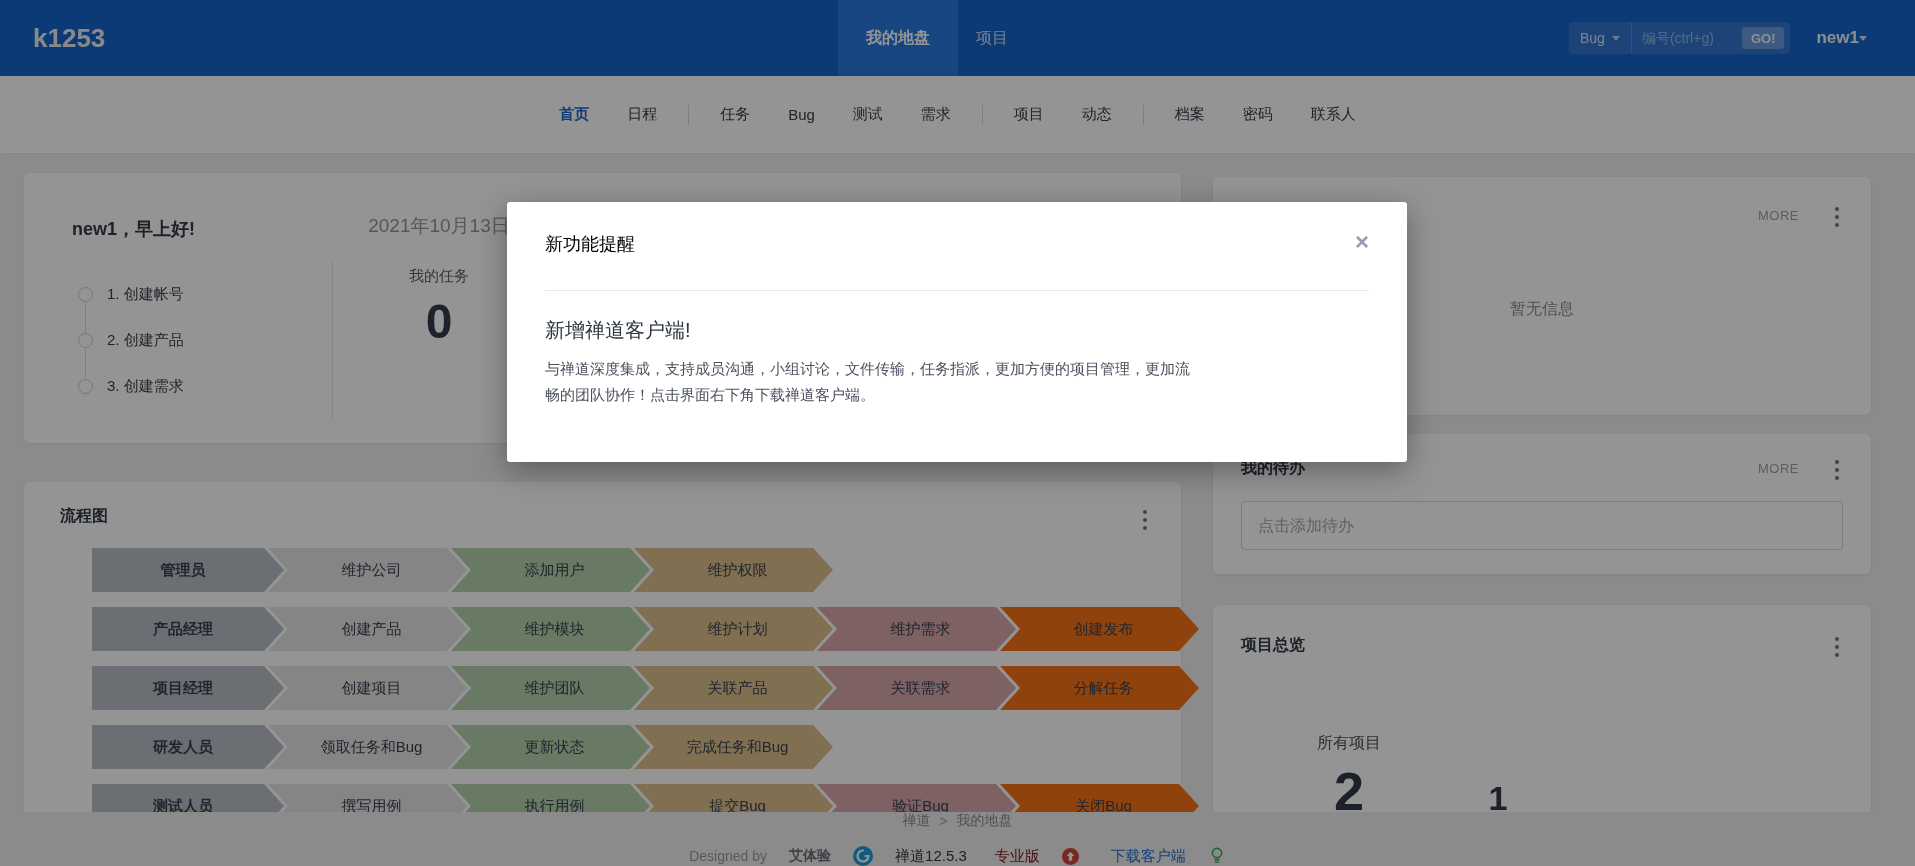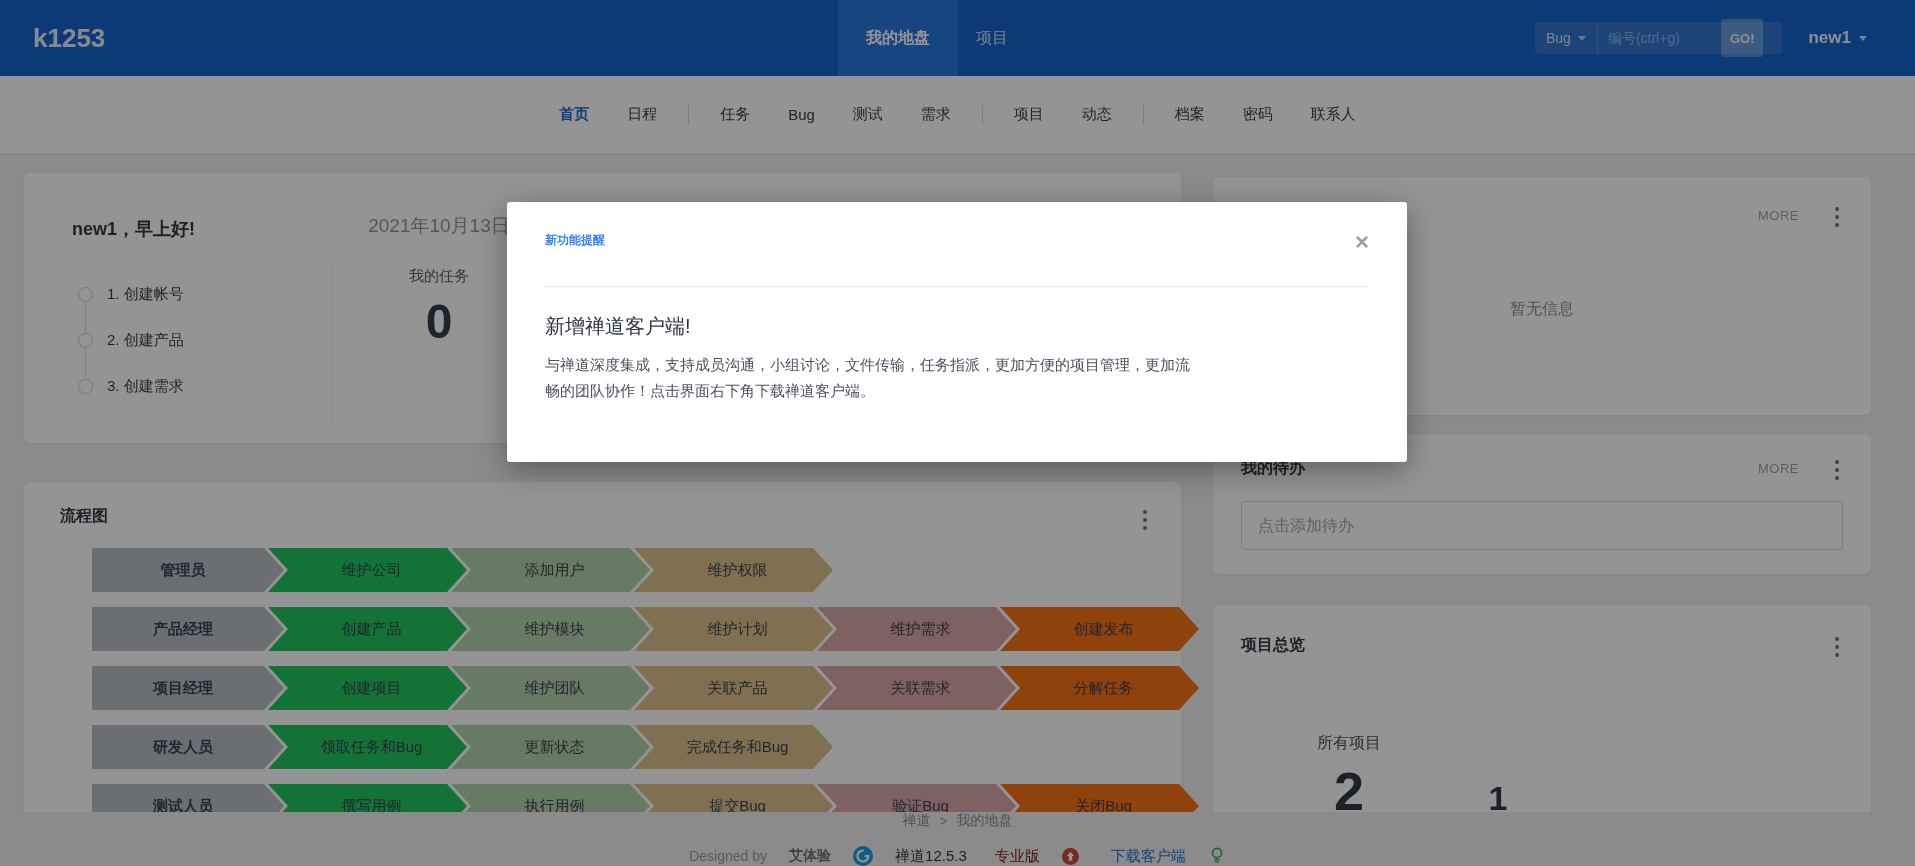--- a/index.html
+++ b/index.html
@@ -13,22 +13,22 @@
   .main-tabs { position:absolute; left:838px; top:0; height:76px; display:flex; }
   .main-tab { line-height:76px; padding:0 28px; font-size:16px; color:rgba(255,255,255,.78); cursor:pointer; }
   .main-tab.active { background:#2878e0; color:#fff; font-weight:700; }
   .main-tab:not(.active){ padding:0 18px; }
   .nav-right { position:absolute; right:48px; top:0; height:76px; display:flex; align-items:center; gap:26px; }
   .searchbox { display:flex; align-items:center; height:32px; background:rgba(255,255,255,.12); border-radius:4px; }
   .search-type { display:flex; align-items:center; gap:7px; padding:0 11px; height:100%; background:transparent; border:none; border-right:1px solid rgba(255,255,255,.18); color:rgba(255,255,255,.8); font-size:14px; cursor:pointer; font-family:inherit; }
   .caret { width:0; height:0; border-left:4px solid transparent; border-right:4px solid transparent; border-top:5px solid rgba(255,255,255,.65); display:inline-block; }
   .searchbox input { width:104px; height:100%; background:transparent; border:none; outline:none; padding:0 10px; font-size:14px; color:#fff; font-family:inherit; }
   .searchbox input::placeholder { color:rgba(255,255,255,.45); }
-  .go-btn { margin:0 19px; height:38px; padding:0 9px; border:none; border-radius:3px; background:rgba(255,255,255,.28); color:#f2f5fa; font-size:13px; font-weight:700; cursor:pointer; font-family:inherit; }
-  .user-menu { display:flex; align-items:center; gap:8px; color:#f2f4f8; font-size:17px; font-weight:600; cursor:pointer; }
+  .go-btn { margin:0 6px; height:22px; padding:0 9px; border:none; border-radius:3px; background:rgba(255,255,255,.28); color:#f2f5fa; font-size:13px; font-weight:700; cursor:pointer; font-family:inherit; }
+  .user-menu { display:flex; align-items:center; color:#f2f4f8; font-size:17px; font-weight:600; cursor:pointer; }
   .user-menu .caret { border-top-color:rgba(255,255,255,.8); }
 
   
   .subnav { position:absolute; left:0; top:76px; width:100%; height:77px; background:#fff; display:flex; align-items:center; justify-content:center; z-index:9; box-shadow:0 1px 2px rgba(0,0,0,.05); }
   .subnav-item { padding:0 19px; font-size:15px; color:#37404c; cursor:pointer; }
   .subnav-item.active { color:#2166cc; font-weight:700; }
   .subnav-sep { width:1px; height:20px; background:#d9d9d9; margin:0 12px; }
 
   
   .card { position:absolute; background:#fff; border-radius:6px; box-shadow:0 1px 3px rgba(0,0,0,.06); }
@@ -53,21 +53,21 @@
 
   
   #flow-card { left:24px; top:482px; width:1157px; height:384px; }
   #flow-card .card-title { position:absolute; left:36px; top:24px; }
   #flow-card .kebab { right:30px; top:24px; }
   .flow-rows { position:absolute; left:20px; top:66px; }
   .flow-row { display:flex; height:44px; margin-bottom:15px;padding-left:48px; }
   .chev { height:44px; line-height:44px; text-align:center; font-size:15px; color:#3a4150; }
   .chev.role { width:192px; font-weight:700; clip-path:polygon(0 0, calc(100% - 20px) 0, 100% 50%, calc(100% - 20px) 100%, 0 100%); background:#b9bdc4; padding-right:10px; }
   .chev.step { width:199px; margin-left:-16px; cursor:pointer; padding-left:12px; padding-right:4px; clip-path:polygon(0 0, calc(100% - 20px) 0, 100% 50%, calc(100% - 20px) 100%, 0 100%, 20px 50%); }
-  .c1 { background:#22c55e; } .c2 { background:#b3d2ab; } .c3 { background:#dcc28c; }
+  .c1 { background:#e5e5e5; } .c2 { background:#b3d2ab; } .c3 { background:#dcc28c; }
   .c4 { background:#d8a7ab; } .c5 { background:#f97316; }
 
   
   #info-card { left:1213px; top:177px; width:658px; height:238px; }
   #info-card .more-link { right:72px; top:31px; }
   #info-card .kebab { right:28px; top:26px; }
   .empty-text { position:absolute; left:0; width:100%; top:122px; text-align:center; font-size:16px; color:#878d96; }
 
   #todo-card { left:1213px; top:434px; width:658px; height:140px; }
   #todo-card .card-title { position:absolute; left:28px; top:24px; }
@@ -95,21 +95,21 @@
   .vendor { color:#6a7077; font-weight:700; cursor:pointer; }
   .version { color:#343a42; font-size:15px; }
   .edition { color:#7f1d1d; font-size:15px; cursor:pointer; margin-left:6px; }
   .download { color:#2173d0; font-size:15px; cursor:pointer; margin-left:10px; }
   .foot-icon { display:inline-flex; vertical-align:middle; }
 
   
   .backdrop { position:absolute; inset:0; background:rgba(0,0,0,.42); z-index:90; }
   .modal { position:absolute; left:507px; top:202px; width:900px; min-height:260px; background:#fff; border-radius:3px; z-index:95; box-shadow:0 8px 30px rgba(0,0,0,.35); padding:0 38px 26px; }
   .modal-head { display:flex; justify-content:space-between; align-items:flex-start; padding-top:30px; }
-  .modal-title { font-size:12px; color:#3b82f6;font-weight:bold; }
+  .modal-title { font-size:18px; color:#000000; }
   .modal-close { font-size:24px; line-height:20px; font-weight:700; color:#969cab; cursor:pointer; background:none; border:none; font-family:inherit; }
   .modal-divider { border:none; border-top:1px solid #e6e6e6; margin-top:34px; }
   .modal-heading { margin-top:26px; font-size:20px; font-weight:400; color:#2e3440; }
   .modal-body { margin-top:12px; font-size:15px; color:#4a515e; line-height:1.75; max-width:652px; }
 </style>
 </head>
 <body>
 
 <div id="app">
 

